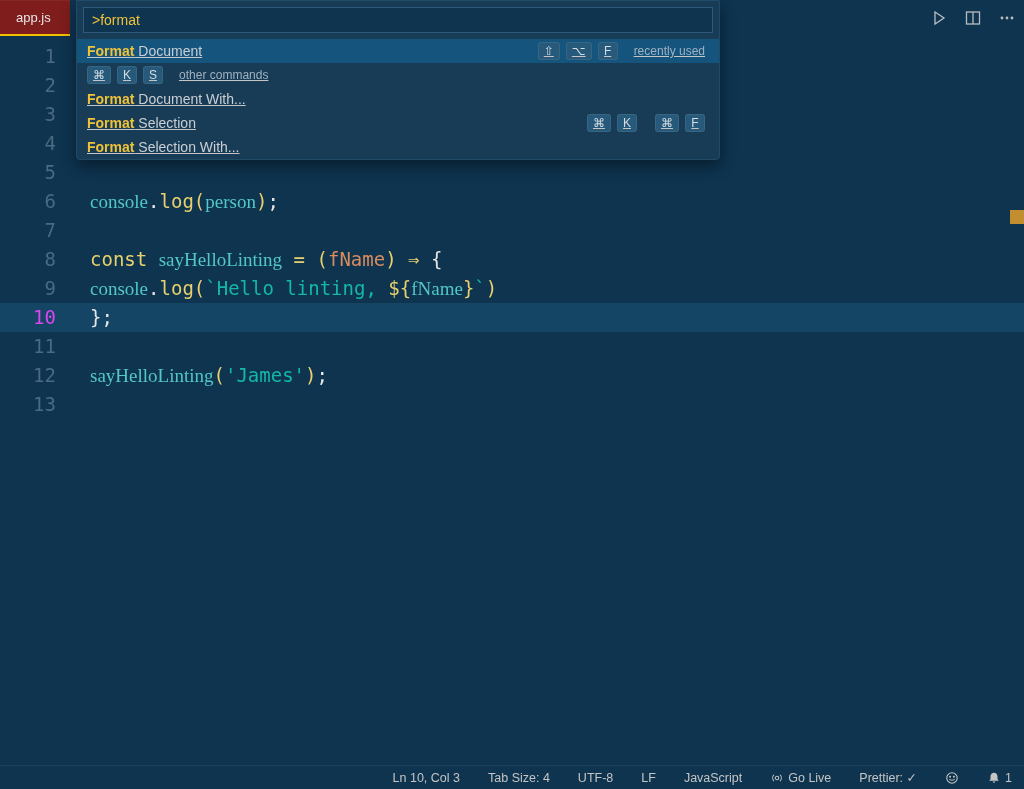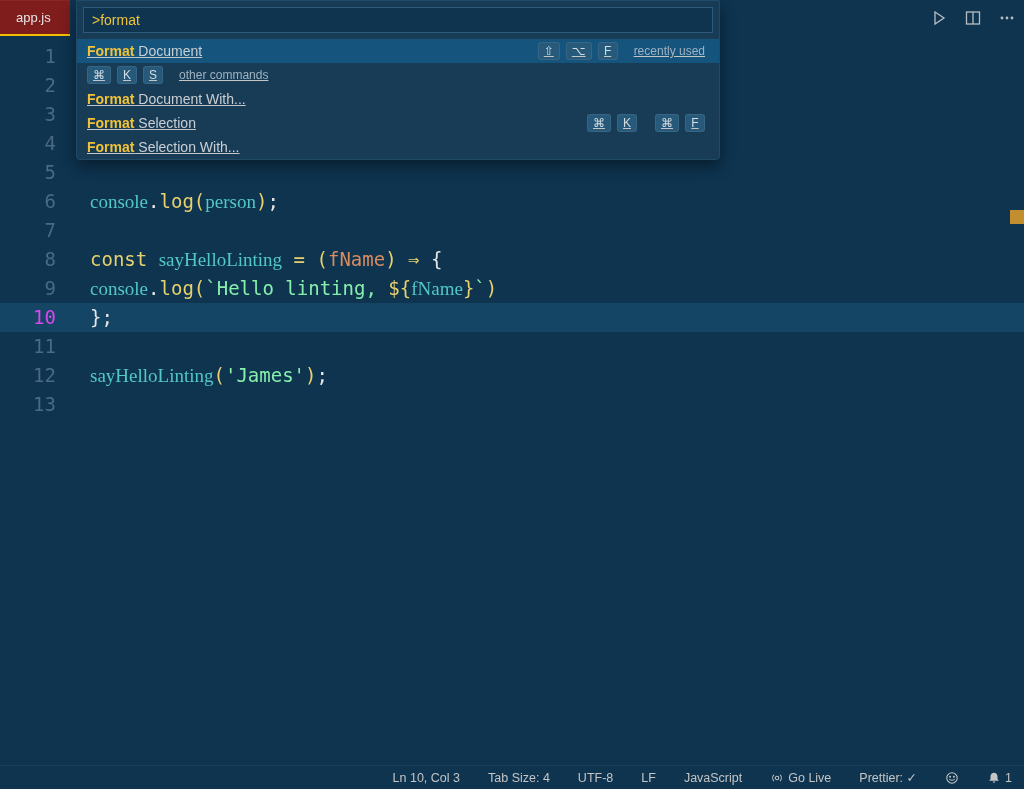--- a/index.html
+++ b/index.html
@@ -139,21 +139,21 @@
   }
   .code-area .code-line span { position:relative; z-index:1; }
   
   .tk-id   { color:#53c7c7;font-family:Liberation Serif, serif; }     
   .tk-fn   { color:#e8d06c; }     
   .tk-punc { color:#e6e6e6; }
   .tk-ypunc{ color:#e8d06c; }
   .tk-kw   { color:#e8d06c; }     
   .tk-op   { color:#e8d06c; }
   .tk-param{ color:#d98c5e; }     
-  .tk-str  { color:#86efac; }
+  .tk-str  { color:#14b8a6; }
   .tk-brace{ color:#e6e6e6; }
   .tk-arrow{ color:#e8d06c; }
   
   .scroll-marker{
     position:absolute;
     right:0; top:210px;
     width:14px; height:14px;
     background:#c38e2f;
   }
   

